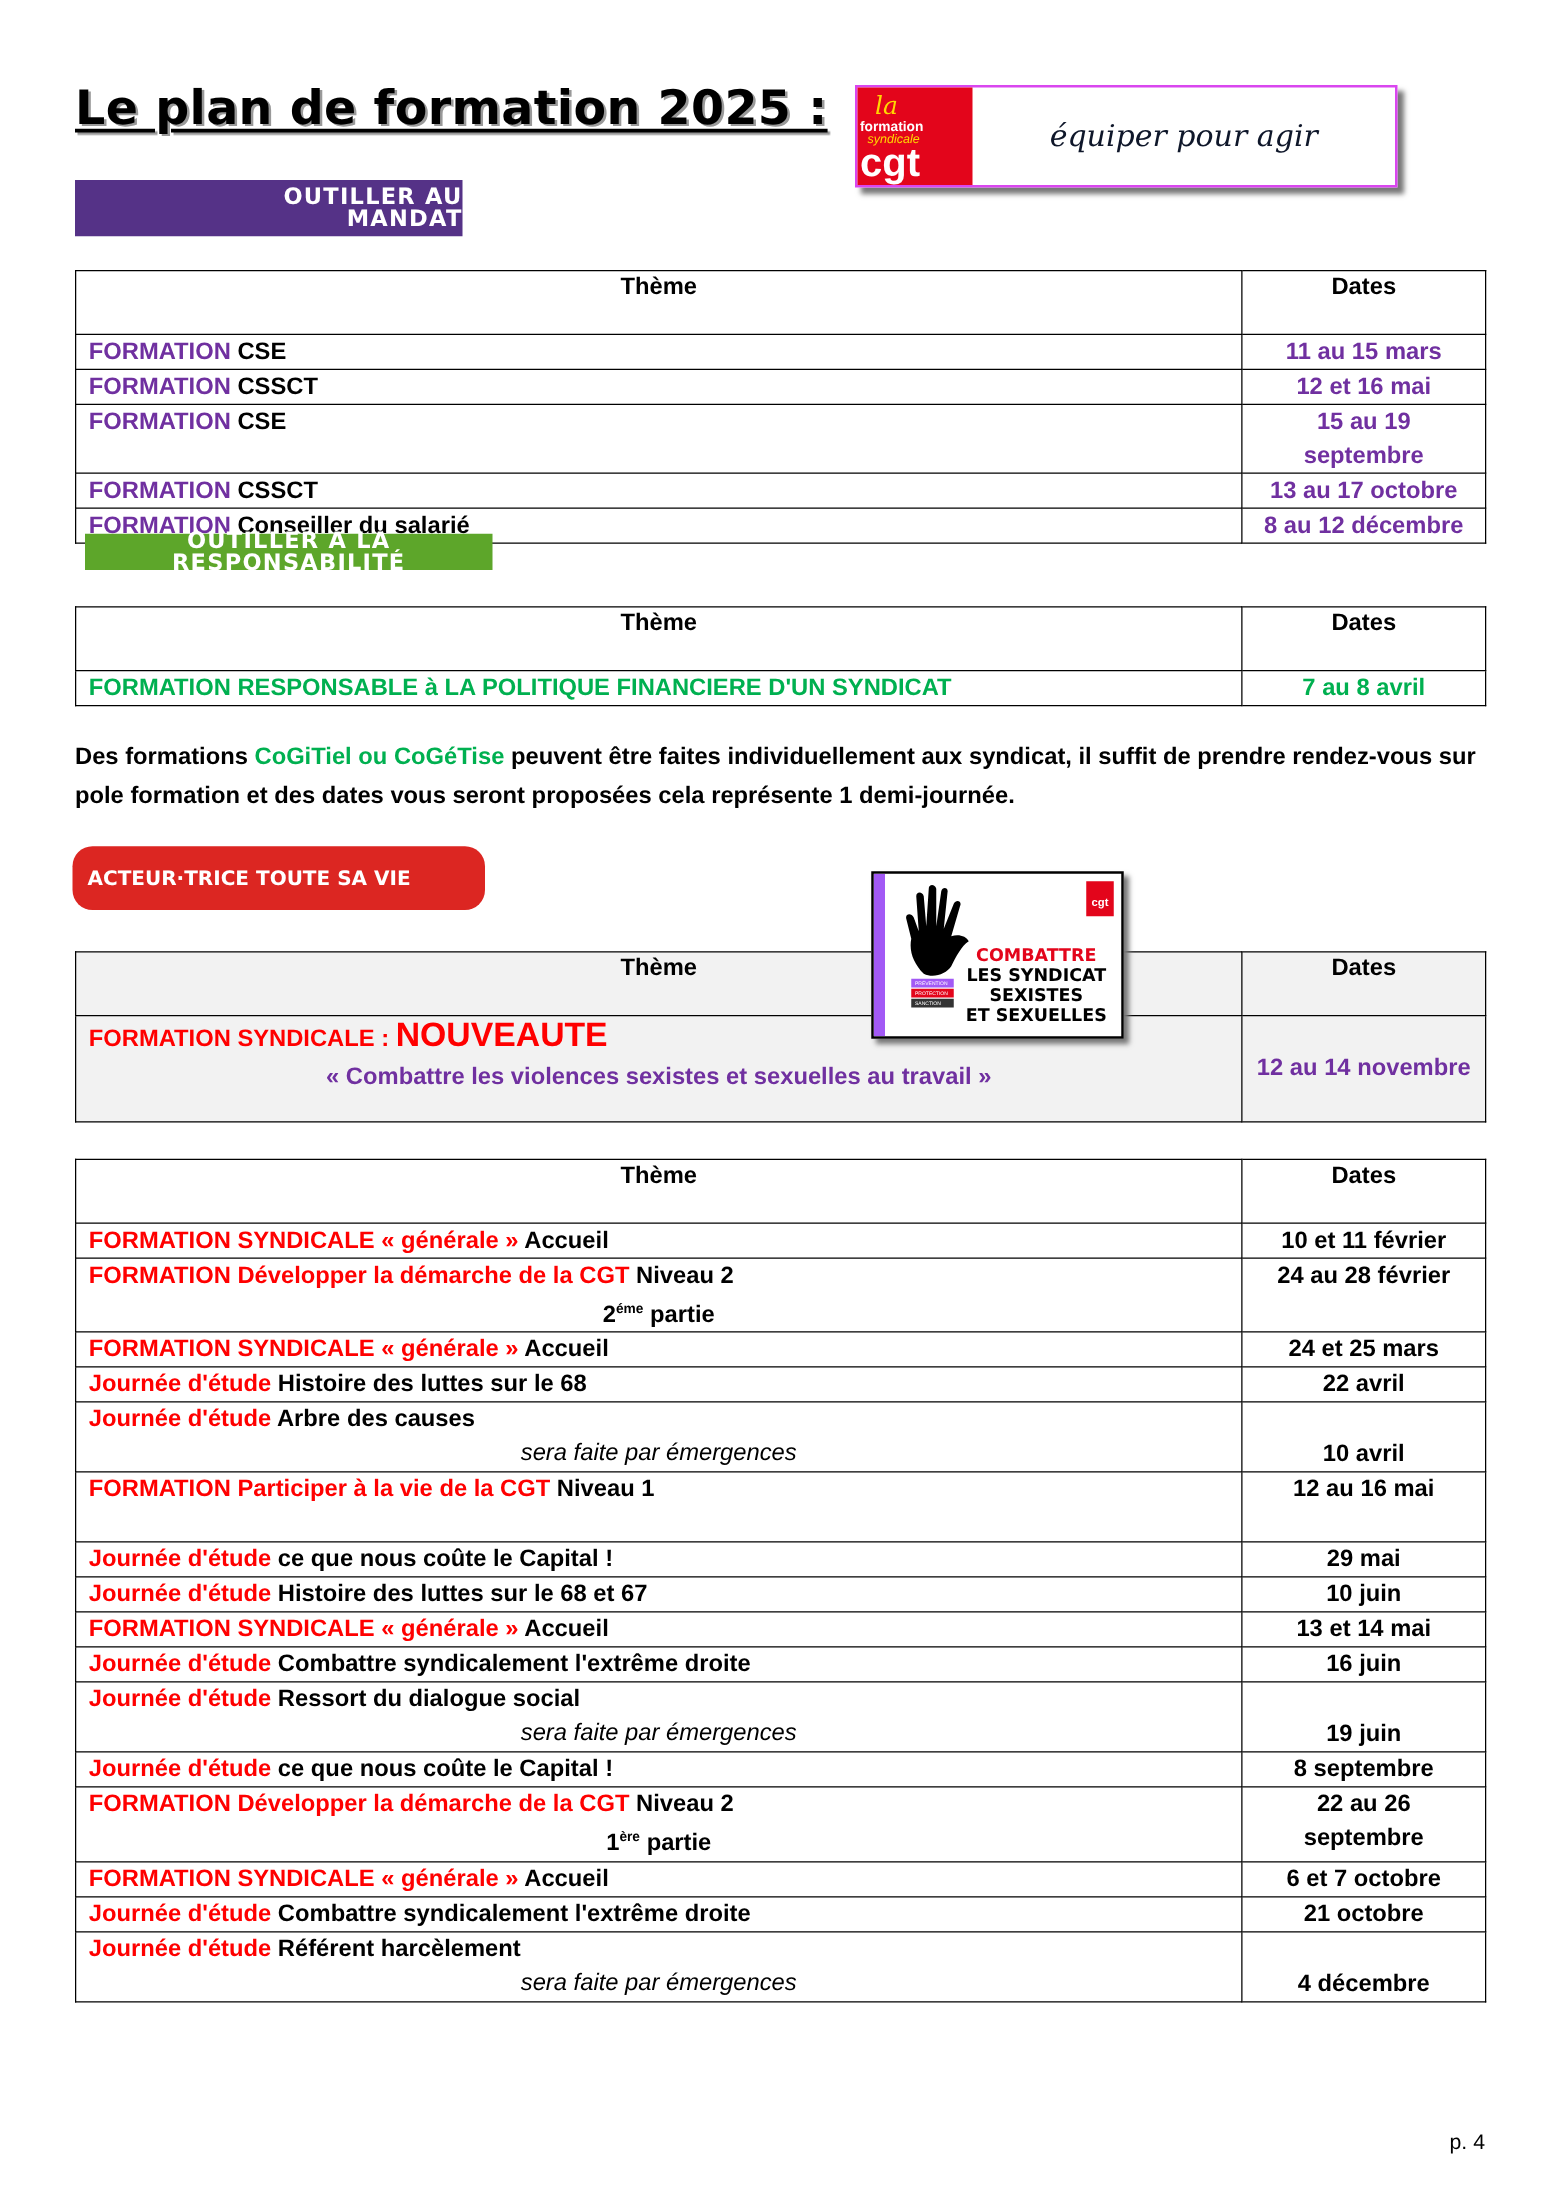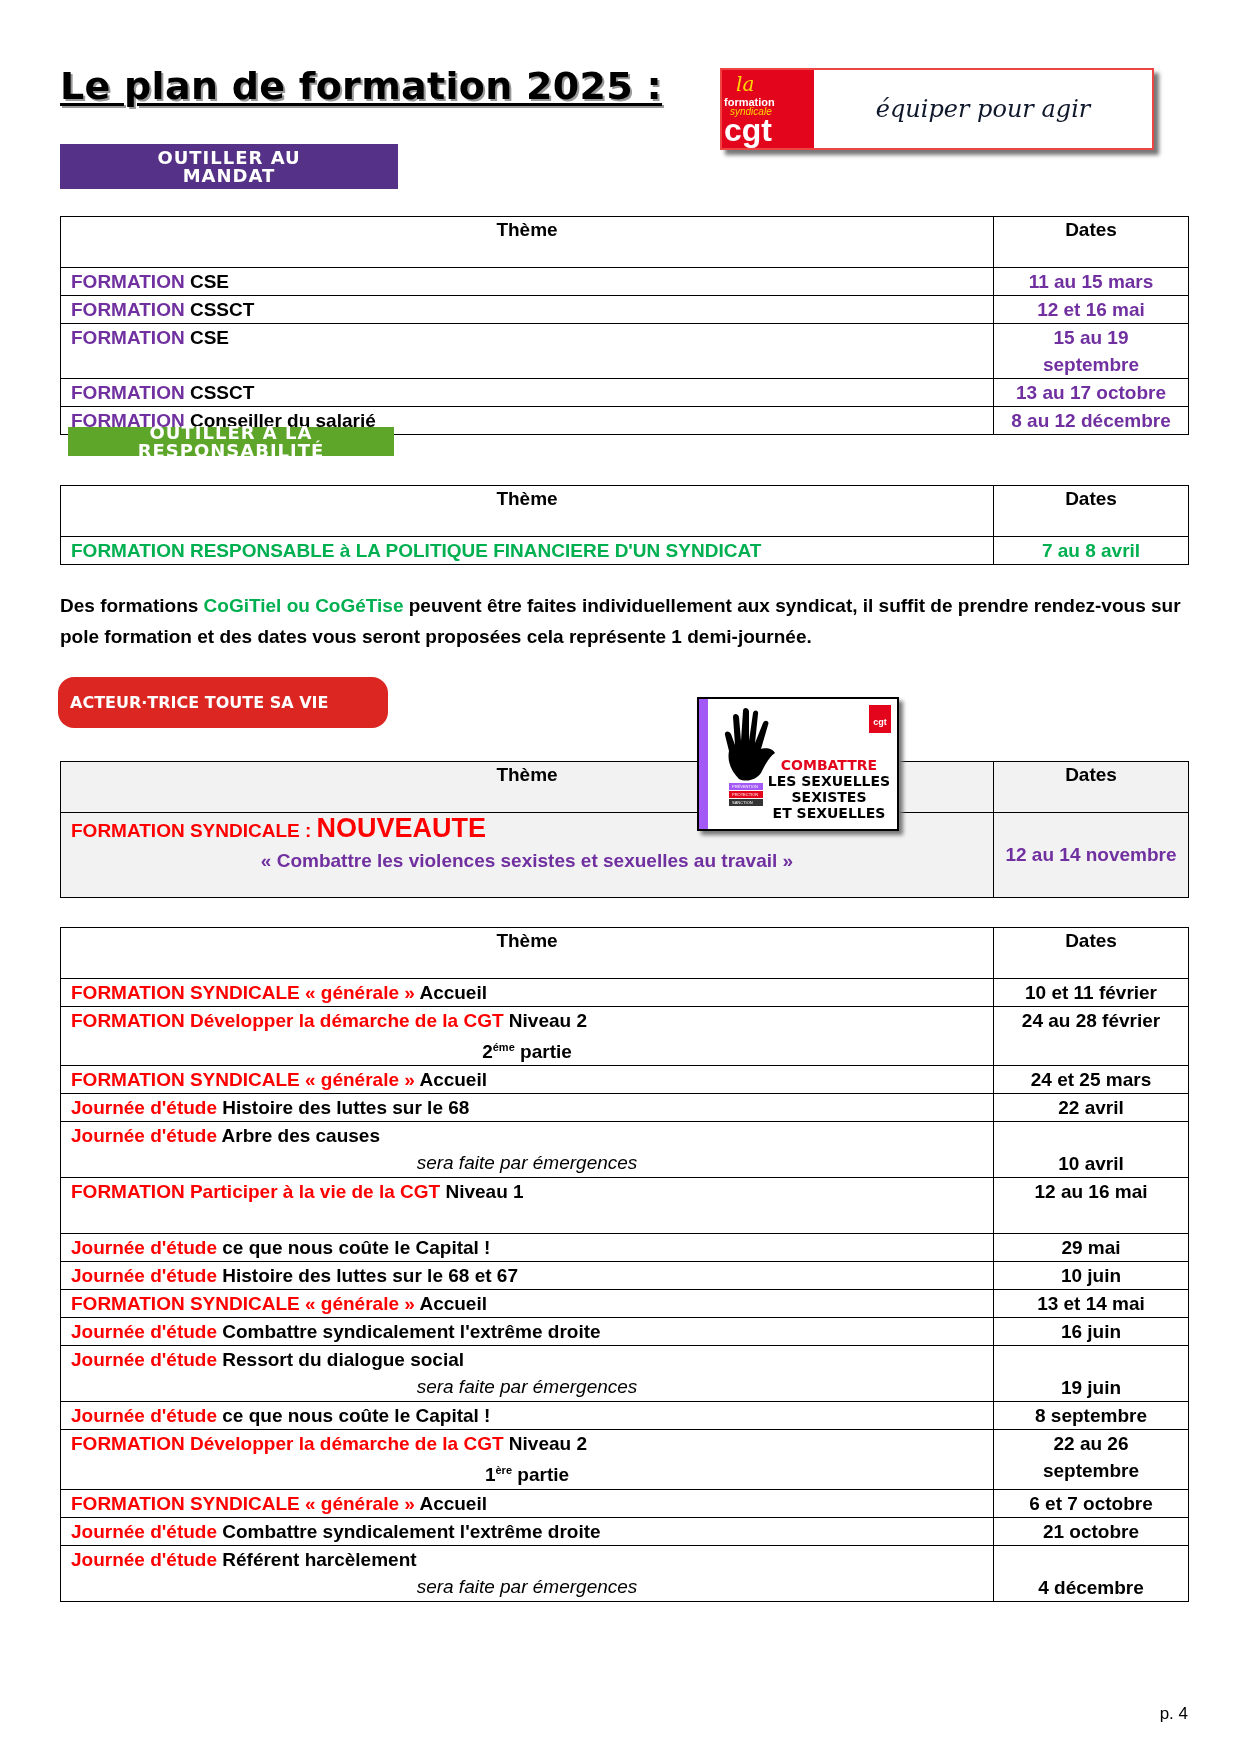--- a/index.html
+++ b/index.html
@@ -2,34 +2,34 @@
 <html><head>
 <meta charset="utf-8">
 <style>
   html, body { margin:0; padding:0; background:#fff; }
   body { width:1240px; height:1754px; position:relative; overflow:hidden;
          font-family:"Liberation Sans", sans-serif; color:#000; }
   .title { position:absolute; left:60px; top:64px; font-size:38px; font-weight:bold;
            text-decoration:underline; text-decoration-thickness:3px; text-underline-offset:4px;
            letter-spacing:0.3px; text-shadow:2px 2px 0 #999; white-space:nowrap;
            font-family:"DejaVu Sans", sans-serif; }
-  .logo { position:absolute; left:720px; top:68px; width:430px; height:78px;
-          border:2px solid #ef4444; box-shadow:5px 5px 4px #777; background:#fff; display:flex; }
+  .logo { position:absolute; left:684px; top:68px; width:430px; height:78px;
+          border:2px solid #d946ef; box-shadow:5px 5px 4px #777; background:#fff; display:flex; }
   .logo-red { width:92px; background:#e3051b; position:relative; color:#fff; }
   .logo-la { position:absolute; left:14px; top:2px; color:#ffd800; font-family:"DejaVu Serif", serif;
              font-style:italic; font-size:20px; }
   .logo-formation { position:absolute; left:2px; top:26px; font-size:11px; font-weight:bold; }
   .logo-synd { position:absolute; left:8px; top:36px; color:#ffd800; font-size:10px; font-style:italic; }
   .logo-cgt { position:absolute; left:2px; top:44px; font-size:32px; font-weight:bold; line-height:32px; }
   .logo-slogan { flex:1; display:flex; align-items:center; justify-content:center;
                  color:#0f172a; font-family:"DejaVu Serif", serif; font-style:italic; font-size:24px; }
   .badge { position:absolute; color:#fff; font-weight:bold; text-align:center;
            display:flex; flex-direction:column; justify-content:center; line-height:1.0; }
-  .badge-purple { left:60px; top:144px; width:338px; height:45px; background:#553287; font-size:18px;
-                  font-family:"DejaVu Sans", sans-serif; letter-spacing:1px; }
+  .badge-purple { left:60px; top:144px; width:310px; height:45px; background:#553287; font-size:18px;
+                  font-family:"DejaVu Sans", sans-serif; letter-spacing:1px;align-items:flex-end; }
   .badge-green { left:68px; top:427px; width:326px; height:29px; background:#5da62a; font-size:18px;
                  font-family:"DejaVu Sans", sans-serif; letter-spacing:1px; }
   .badge-red { left:58px; top:677px; width:330px; height:51px; background:#dc2622; font-size:16px;
                font-family:"DejaVu Sans", sans-serif; align-items:flex-start; padding-left:12px;
                box-sizing:border-box; text-align:left;border-radius:16px; }
   table { position:absolute; left:60px; width:1129px; border-collapse:collapse;
           font-size:19px; font-weight:bold;padding-left:12px; }
   td, th { border:1.5px solid #000; padding:0 10px; vertical-align:top; }
   th { font-weight:bold; text-align:center; height:48px; padding-top:2px; }
   .col-theme { width:912px; }
@@ -156,21 +156,21 @@
     <path d="M18 74 C10 66 6 56 8 46 L4 30 C3 26 8 25 10 29 L14 40 L12 12 C12 8 17 8 18 12 L20 36 L22 6 C22 2 27 2 28 6 L28 36 L32 8 C33 4 38 5 37 9 L34 38 L42 18 C44 14 49 16 47 20 L40 44 C46 42 52 44 54 48 C48 52 44 60 40 68 C36 74 26 78 18 74 Z" fill="#000"></path>
   </svg>
   <div class="poster-cgt">cgt</div>
   <div class="poster-tags">
     <div style="background:#a259f5">PRÉVENTION</div>
     <div style="background:#e3051b">PROTECTION</div>
     <div style="background:#333">SANCTION</div>
   </div>
   <div class="poster-text">
     <div class="l1">COMBATTRE</div>
-    <div>LES SEXUELLES</div>
+    <div>LES SYNDICAT</div>
     <div>SEXISTES</div>
     <div>ET SEXUELLES</div>
   </div>
 </div>
 
 <table style="top:927px;">
   <tbody>
       <tr>
     <th class="col-theme">Thème</th>
     <th>Dates</th>

